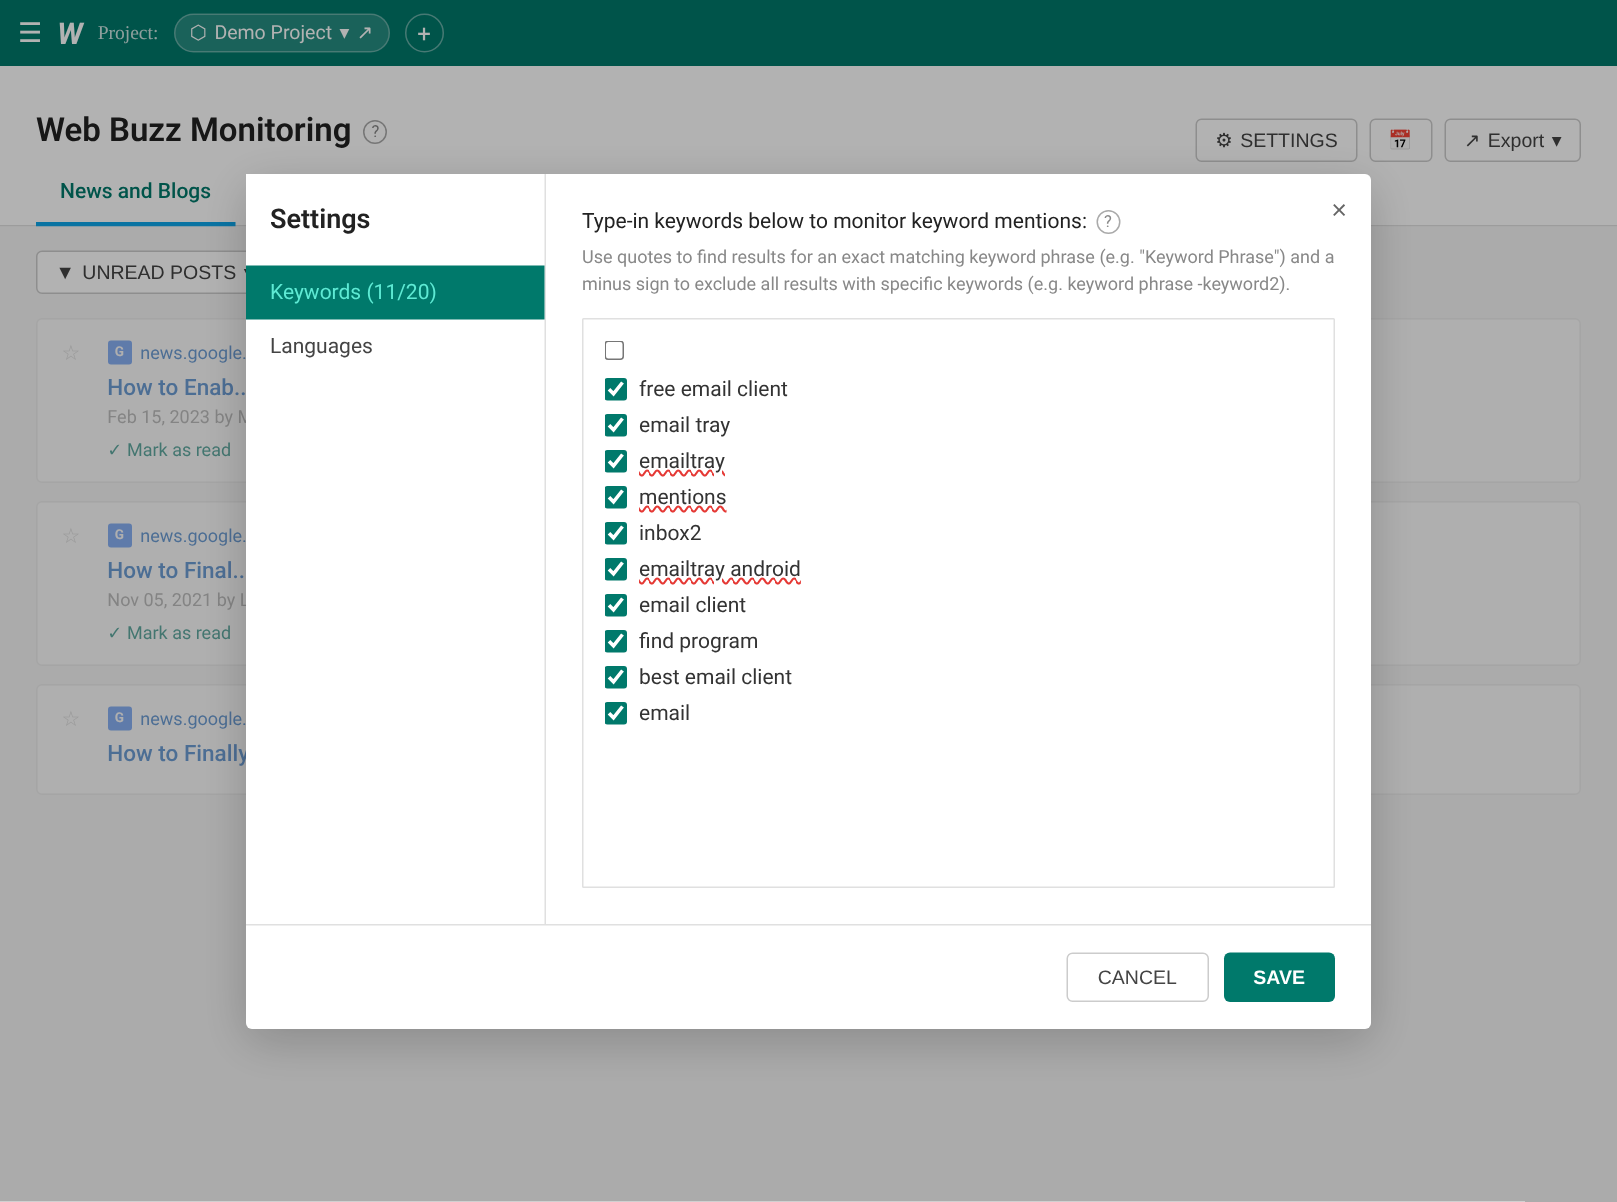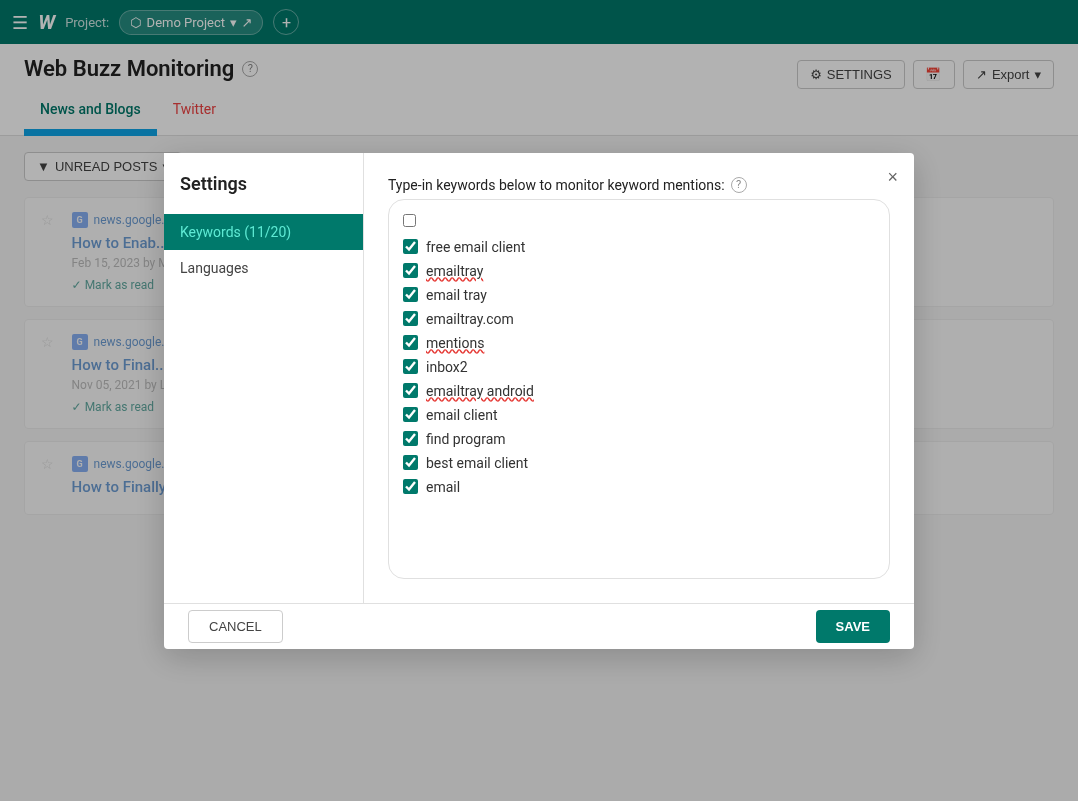--- a/index.html
+++ b/index.html
@@ -9,21 +9,21 @@
     .topbar {
       background: #00796b;
       height: 44px;
       display: flex;
       align-items: center;
       padding: 0 12px;
       gap: 10px;
     }
     .topbar-hamburger { color: #fff; font-size: 18px; cursor: pointer; }
     .topbar-logo { color: #fff; font-size: 20px; font-weight: bold; font-style: italic; }
-    .topbar-project-label { color: rgba(255,255,255,0.8); font-size: 13px; }
+    .topbar-project-label { color: rgba(255,255,255,0.8); font-size: 13px; font-family: Liberation Serif, serif; }
     .topbar-project-btn {
       background: rgba(255,255,255,0.15);
       border: 1px solid rgba(255,255,255,0.3);
       border-radius: 20px;
       color: #fff;
       padding: 4px 10px;
       display: flex;
       align-items: center;
       gap: 5px;
       cursor: pointer;
@@ -36,21 +36,21 @@
       color: #fff;
       width: 26px; height: 26px;
       display: flex; align-items: center; justify-content: center;
       cursor: pointer;
       font-size: 16px;
     }
 
     
     .page-header {
       background: #fff;
-      padding: 12px 24px 0;
+      padding: 31px 24px 0;
       display: flex;
       align-items: flex-start;
       justify-content: space-between;
     }
     .page-title-area { display: flex; align-items: center; gap: 8px; }
     .page-title { font-size: 22px; font-weight: 600; color: #222; }
     .header-actions { display: flex; gap: 8px; margin-top: 4px; }
     .header-btn {
       border: 1px solid #ccc;
       background: #fff;
@@ -73,21 +73,21 @@
     .tab {
       padding: 12px 16px;
       cursor: pointer;
       font-size: 14px;
       color: #ef4444;
       border-bottom: 3px solid transparent;
       margin-bottom: -1px;
     }
     .tab.active {
       color: #00796b;
-      border-bottom: 7px solid #0ea5e9;
+      border-bottom: 3px solid #0ea5e9;
       font-weight: 500;
     }
 
     
     .main-content {
       padding: 16px 24px;
       background: #f5f5f5;
       min-height: 700px;
       position: relative;
     }
@@ -202,21 +202,21 @@
       gap: 6px;
     }
     .modal-description {
       font-size: 12px;
       color: #888;
       margin-bottom: 14px;
       line-height: 1.5;
     }
     .keywords-list-container {
       border: 1px solid #e0e0e0;
-      border-radius: 16px;
+      border-radius: 1px;
       padding: 10px;
       min-height: 380px;
     }
     .keyword-row {
       display: flex;
       align-items: center;
       gap: 8px;
       padding: 4px 4px;
     }
     .keyword-row input[type="checkbox"] {
@@ -236,24 +236,24 @@
     .select-all-row {
       display: flex;
       align-items: center;
       gap: 8px;
       padding: 4px 4px;
       margin-bottom: 4px;
     }
 
     
     .modal-footer {
-      padding: 6px 24px;
+      padding: 18px 24px;
       border-top: 1px solid #e0e0e0;
       display: flex;
-      justify-content: space-between;
+      justify-content: flex-end;
       gap: 10px;
     }
     .btn-cancel {
       background: #fff;
       border: 1px solid #ccc;
       border-radius: 4px;
       padding: 8px 20px;
       cursor: pointer;
       font-size: 13px;
       color: #444;
@@ -392,40 +392,37 @@
             <div class="sidebar-nav-item active">Keywords (11/20)</div>
             <div class="sidebar-nav-item">Languages</div>
           </div>
       </div>
 
       <div class="modal-content">
         <div class="modal-instruction">
           <span>Type-in keywords below to monitor keyword mentions:</span>
           <span class="help-icon">?</span>
         </div>
+        <div class="modal-description">Use quotes to find results for an exact matching keyword phrase (e.g. "Keyword Phrase") and a minus sign to exclude all results with specific keywords (e.g. keyword phrase -keyword2).</div>
         <div class="keywords-list-container">
           <div class="select-all-row">
             <input type="checkbox" style="">
           </div>
           <div id="keywords-container">
               <div class="keyword-row">
                 <input type="checkbox" checked="" style="">
                 <span class="keyword-text">free email client</span>
               </div>
               <div class="keyword-row">
                 <input type="checkbox" checked="" style="">
+                <span class="keyword-text">email tray</span>
+              </div>
+              <div class="keyword-row">
+                <input type="checkbox" checked="" style="">
                 <span class="keyword-text underline-red">emailtray</span>
-              </div>
-              <div class="keyword-row">
-                <input type="checkbox" checked="" style="">
-                <span class="keyword-text">email tray</span>
-              </div>
-              <div class="keyword-row">
-                <input type="checkbox" checked="" style="">
-                <span class="keyword-text">emailtray.com</span>
               </div>
               <div class="keyword-row">
                 <input type="checkbox" checked="" style="">
                 <span class="keyword-text underline-red">mentions</span>
               </div>
               <div class="keyword-row">
                 <input type="checkbox" checked="" style="">
                 <span class="keyword-text">inbox2</span>
               </div>
               <div class="keyword-row">

